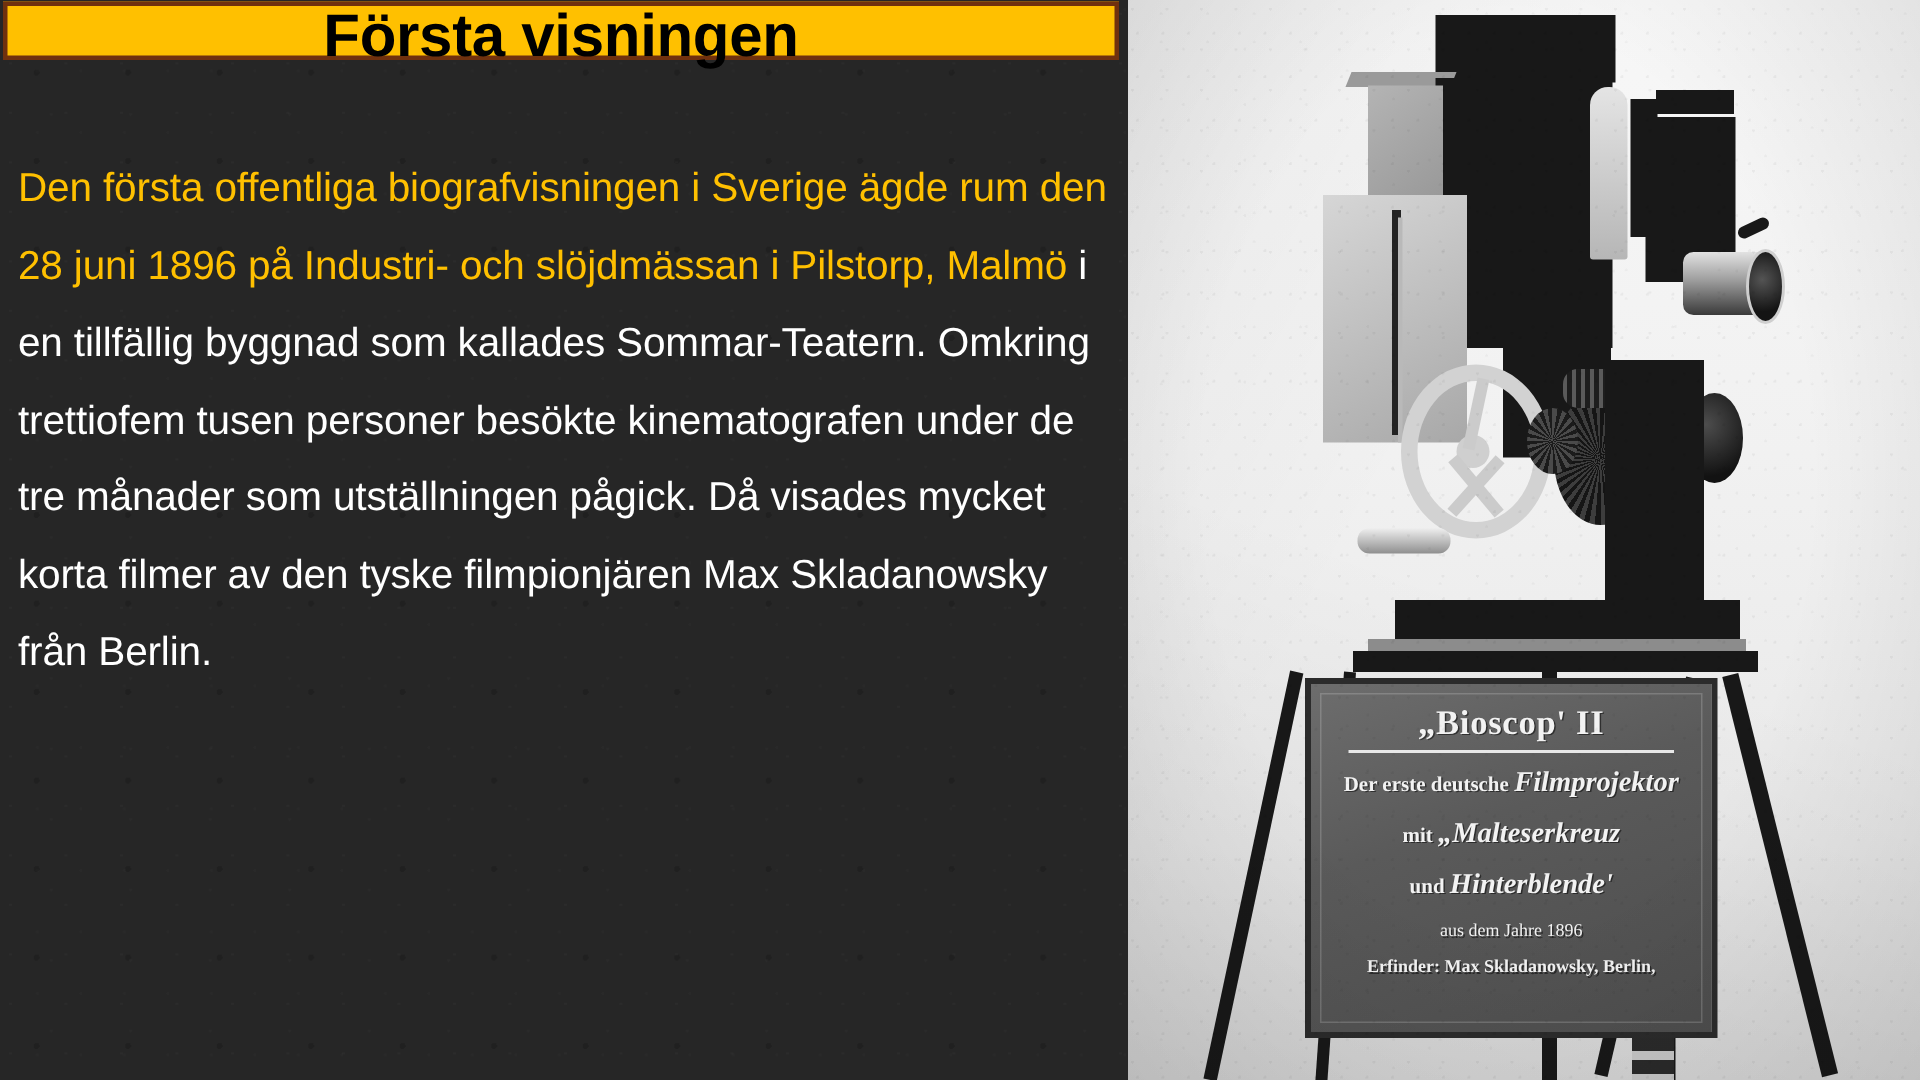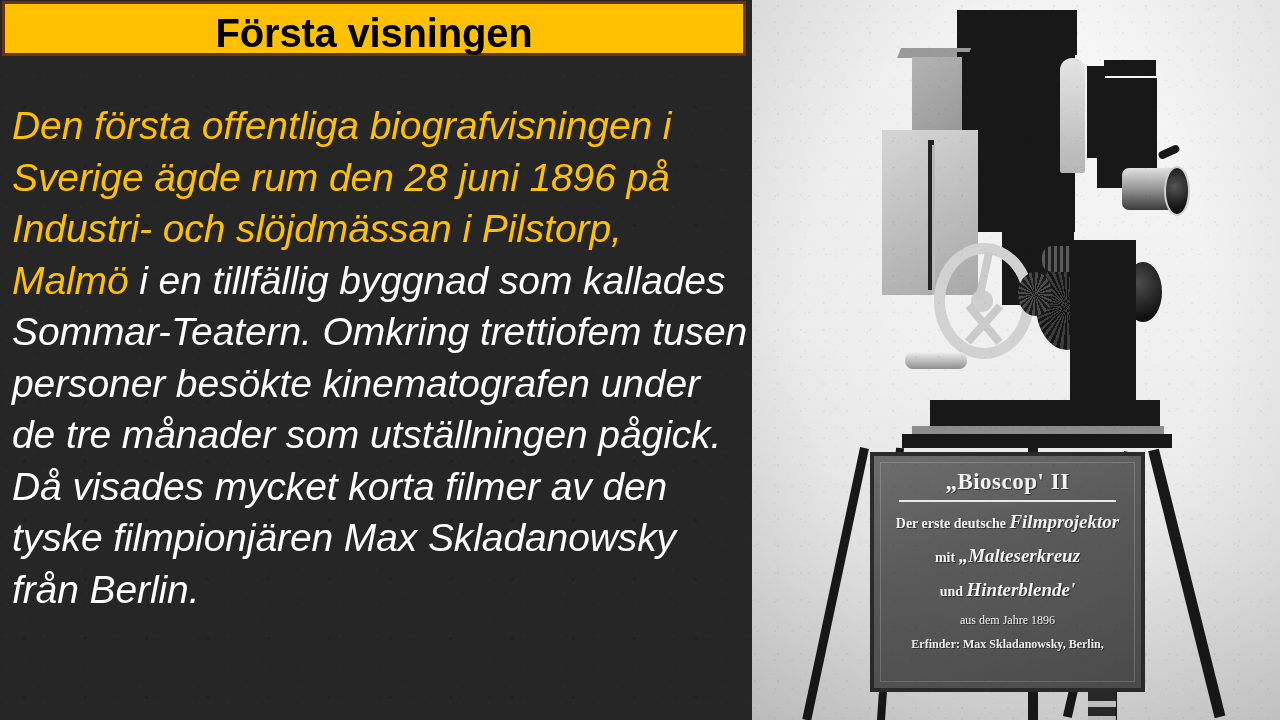--- a/index.html
+++ b/index.html
@@ -29,48 +29,47 @@
       radial-gradient(circle at 40% 82%, rgba(0,0,0,0.16) 0 2px, transparent 2px),
       radial-gradient(circle at 86% 15%, rgba(255,255,255,0.015) 0 1px, transparent 1px);
     background-size: 37px 33px, 53px 47px, 61px 59px, 29px 41px;
   }
 
   
   #title-banner {
     position: absolute;
     left: 2px; top: 1px;
     width: 744px;
-    height: 55px;
+    height: 39px;
     background: #FFC000;
     border: 3px solid #70310E;
     box-sizing: border-box;
     display: flex;
-    align-items: flex-end;
+    align-items: flex-start;
     justify-content: center;
   }
   #title-text {
     color: #000000;
     font-size: 40px;
     font-weight: bold;
     letter-spacing: -0.2px;
     line-height: 1;
     white-space: nowrap;
   }
 
   
   #body-text {
     position: absolute;
     left: 12px;
     top: 100px;
     width: 736px;
     color: #FFFFFF;
-    font-size: 39px;
+    font-size: 27px;
     line-height: 51.5px;
     letter-spacing: -0.1px;
-    font-style: italic;
   }
   .hl {
     color: #FFC000;
   }
 
   
   #photo-panel {
     position: absolute;
     left: 752px; top: 0;
     width: 528px;

